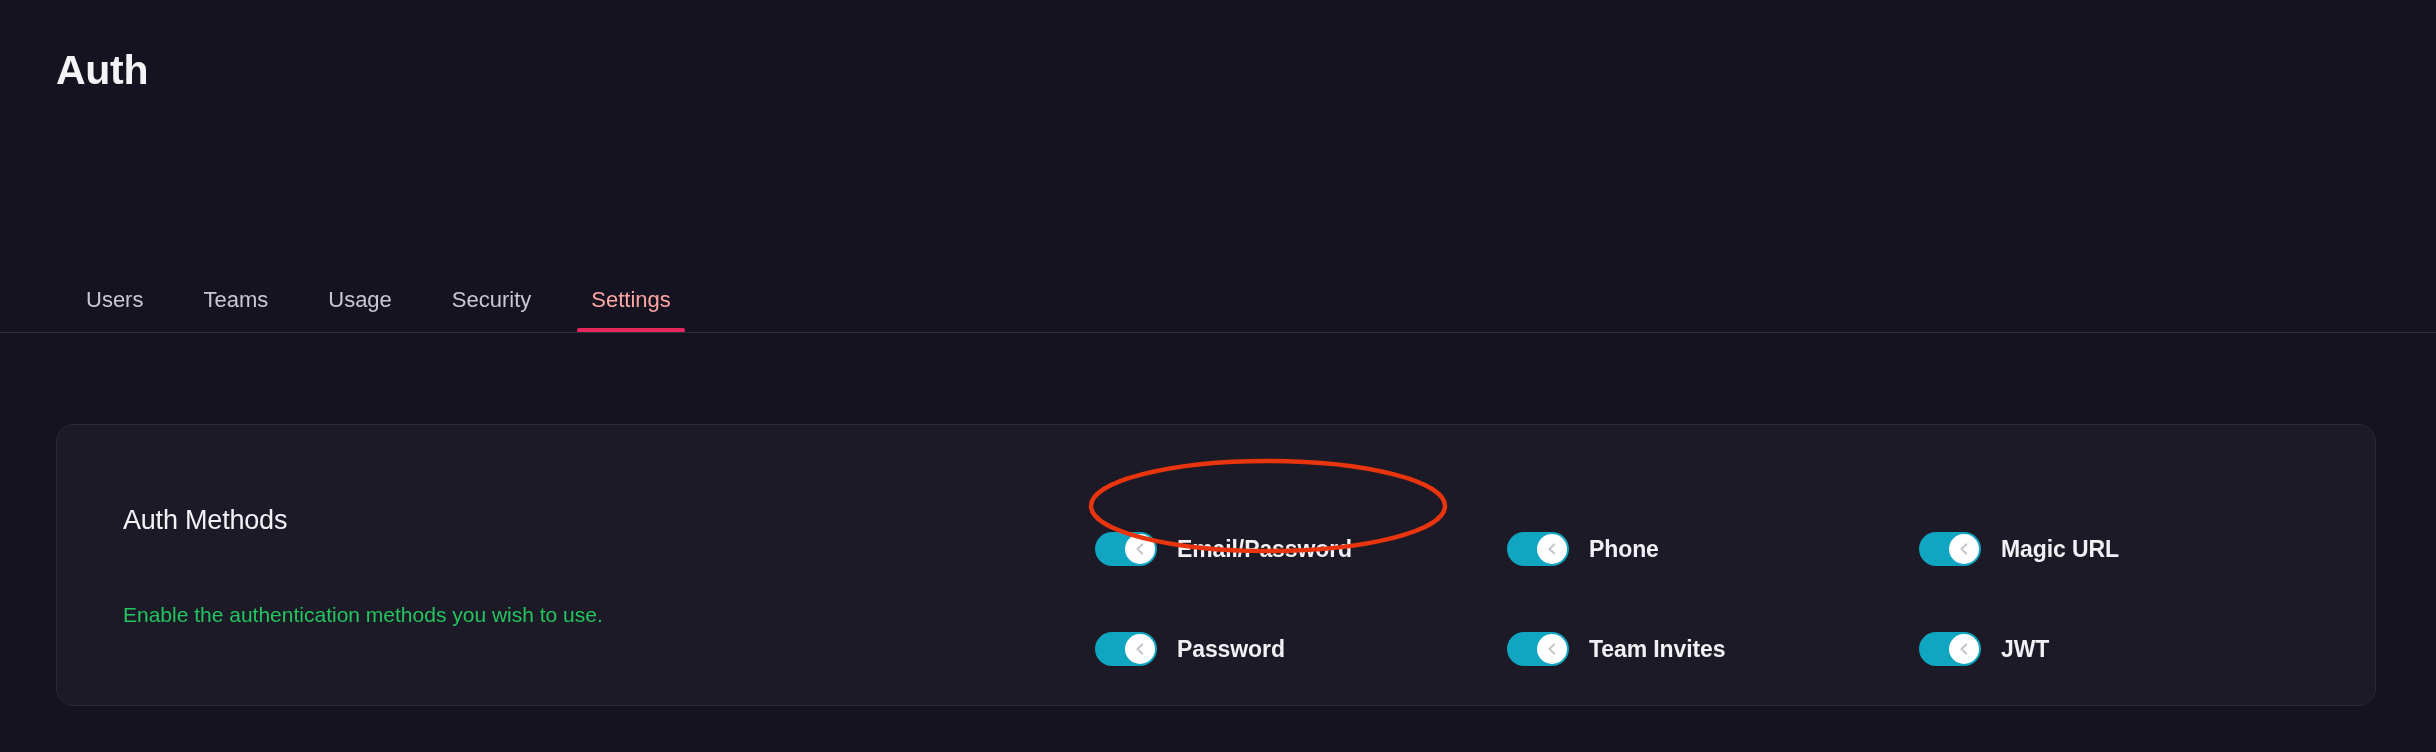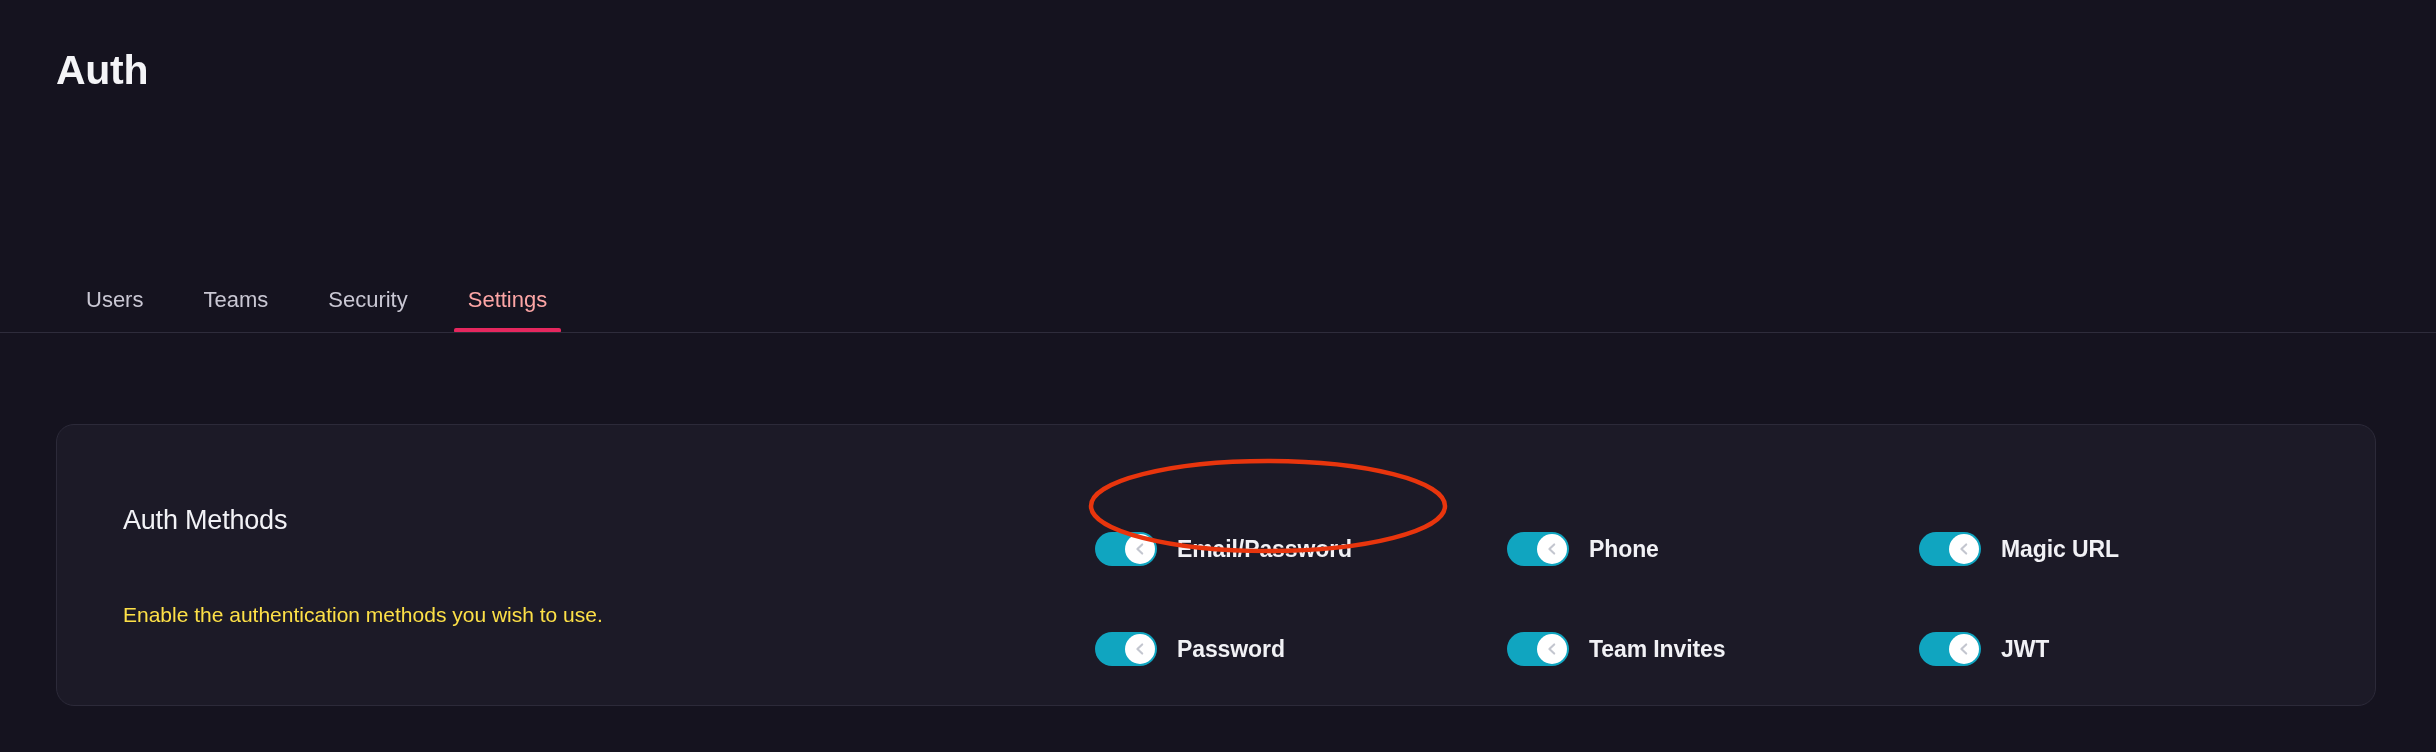--- a/index.html
+++ b/index.html
@@ -115,21 +115,21 @@
     font-size: 27px;
     font-weight: normal;
     color: #f2f2f6;
     letter-spacing: -0.2px;
   }
   .card-desc {
     position: absolute;
     left: 0;
     top: 178px;
     font-size: 21px;
-    color: #fde047;
+    color: #22c55e;
     white-space: nowrap;
   }
 
   
   .toggle-grid {
     position: absolute;
     left: 1038px;
     top: 74px;
     width: 1230px;
     display: grid;
@@ -191,20 +191,21 @@
 <body>
 
 <div class="page">
 
   <div class="page-title">Auth</div>
 
   <div class="tabbar">
     <div class="tabs">
       <button class="tab">Users</button>
       <button class="tab">Teams</button>
+      <button class="tab">Usage</button>
       <button class="tab">Security</button>
       <button class="tab active">Settings</button>
     </div>
     <div class="tabbar-underline"></div>
   </div>
 
   <div class="card">
     <div class="card-inner">
 
       <div class="card-left">

